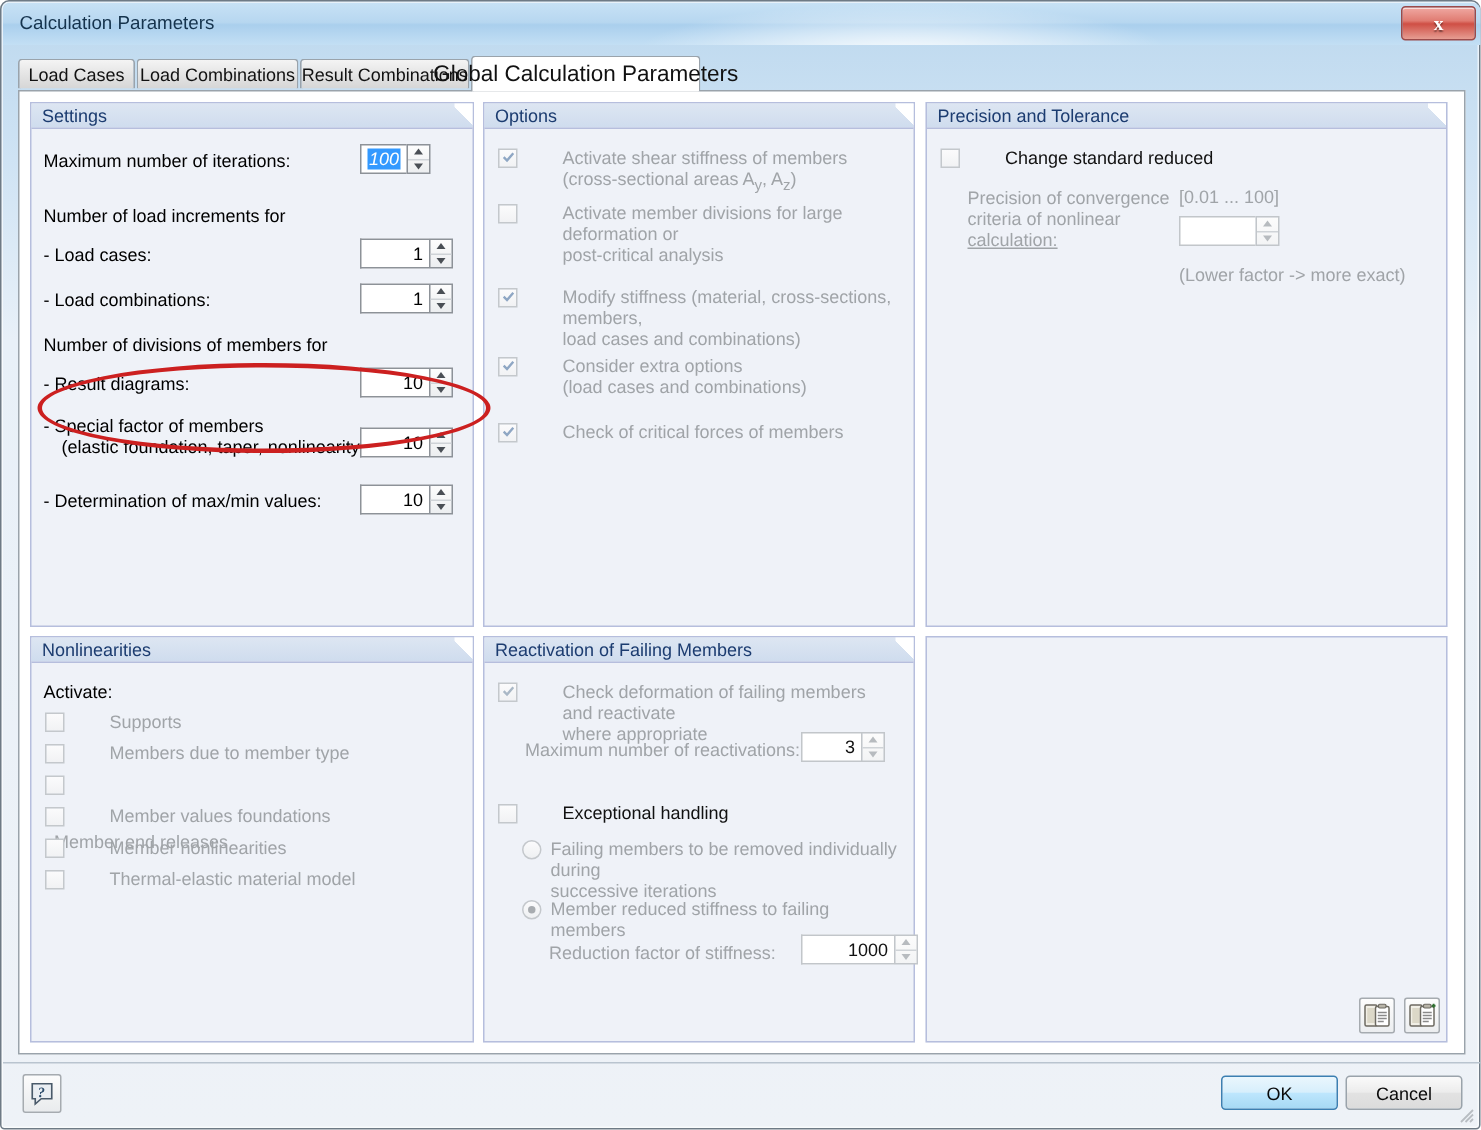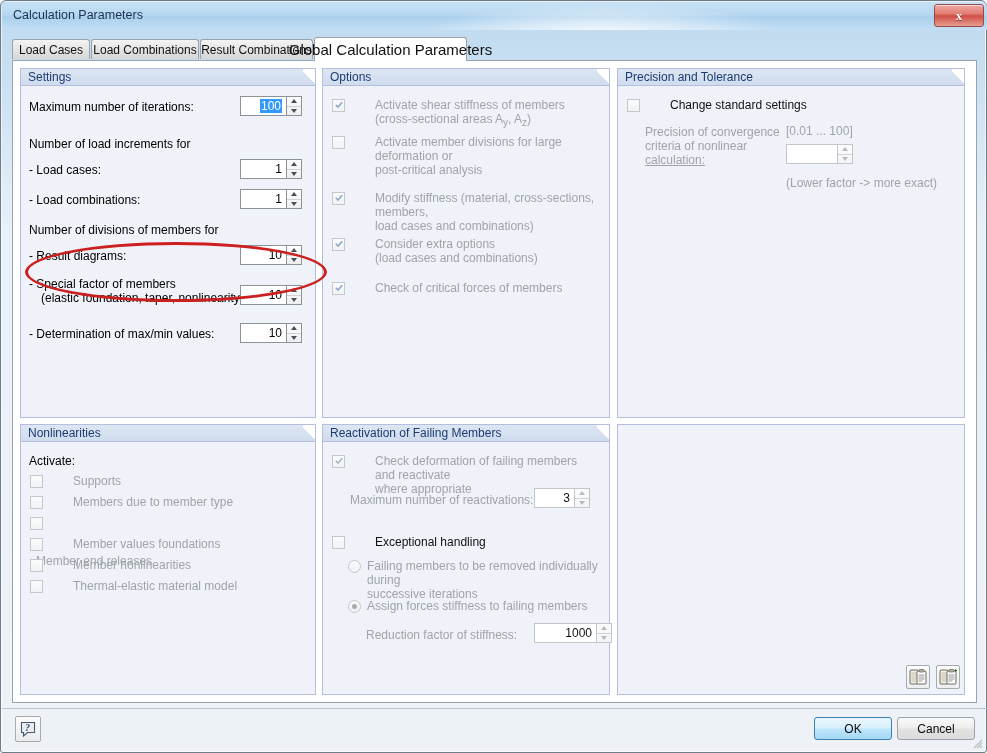--- a/index.html
+++ b/index.html
@@ -366,21 +366,21 @@
     </div>
   </div>
 
   <div class="client">
 
     <div class="group" style="left:7px; top:7px; width:296px; height:350px;">
       <div class="group-title">Settings</div>
       <div class="group-body">
 
         <div class="lbl" style="left:8px; top:13px;">Maximum number of iterations:</div>
-        <div class="spin" style="left:219px; top:9px; width:62px;">
+        <div class="spin" style="left:219px; top:9px; width:47px;font-style:italic;">
           <div class="field">
               <span class="val selected">100</span>
             </div>
           <div class="btns">
             <div class="up">
                 <i class="arrow-u"></i>
               </div>
             <div class="dn">
                 <i class="arrow-d"></i>
               </div>
@@ -539,21 +539,21 @@
 
       </div>
     </div>
 
     <div class="group" style="left:604px; top:7px; width:348px; height:350px;">
       <div class="group-title">Precision and Tolerance</div>
       <div class="group-body">
 
         <div class="chk dim" style="left:9px; top:11px; width:300px;">
           <span class="box"></span>
-          <span class="txt" style="color:#111;">Change standard settings</span>
+          <span class="txt" style="color:#111;">Change standard reduced</span>
         </div>
 
         <div class="lbl dim" style="left:27px; top:38px;">Precision of convergence</div>
         <div class="lbl dim" style="left:27px; top:52px;">criteria of nonlinear</div>
         <div class="lbl dim" style="left:27px; top:66px;text-decoration:underline;">calculation:</div>
 
         <div class="lbl dim" style="left:168px; top:37px;">[0.01 ... 100]</div>
 
         <div class="spin disabled" style="left:168px; top:57px; width:67px;">
           <div class="field">
@@ -651,21 +651,21 @@
           <span class="txt">
             <span>Failing members to be removed individually during</span><br>
             <span>successive iterations</span>
           </span>
         </div>
 
         <div class="rad" style="left:25px; top:156px; width:255px;">
           <span class="circle">
               <span class="dot"></span>
             </span>
-          <span class="txt">Assign forces stiffness to failing members</span>
+          <span class="txt">Member reduced stiffness to failing members</span>
         </div>
 
         <div class="lbl dim" style="left:43px; top:185px;">Reduction factor of stiffness:</div>
         <div class="spin disabled" style="left:211px; top:180px; width:78px;">
           <div class="field" style="color:#111;">
               <span>1000</span>
             </div>
           <div class="btns">
             <div class="up">
                 <i class="arrow-u"></i>

